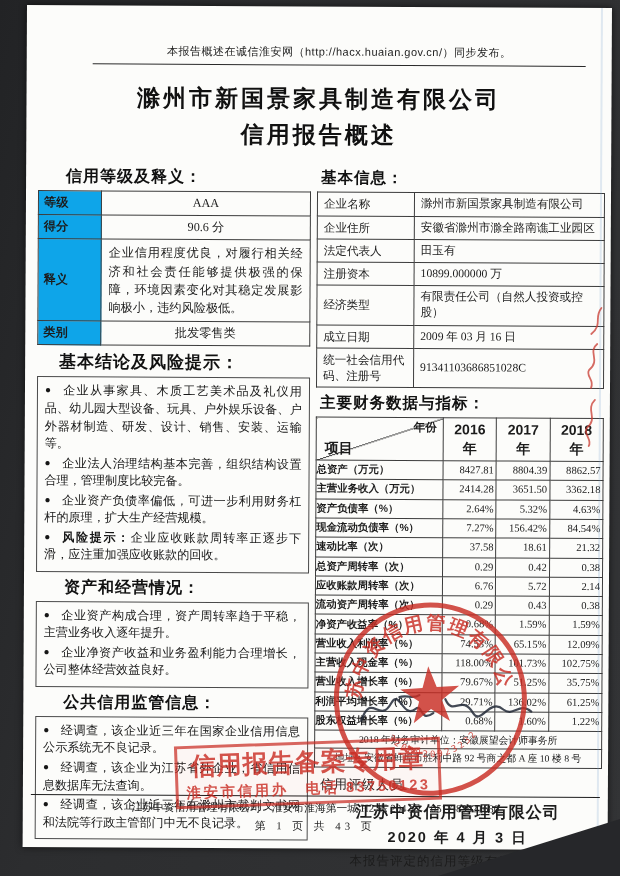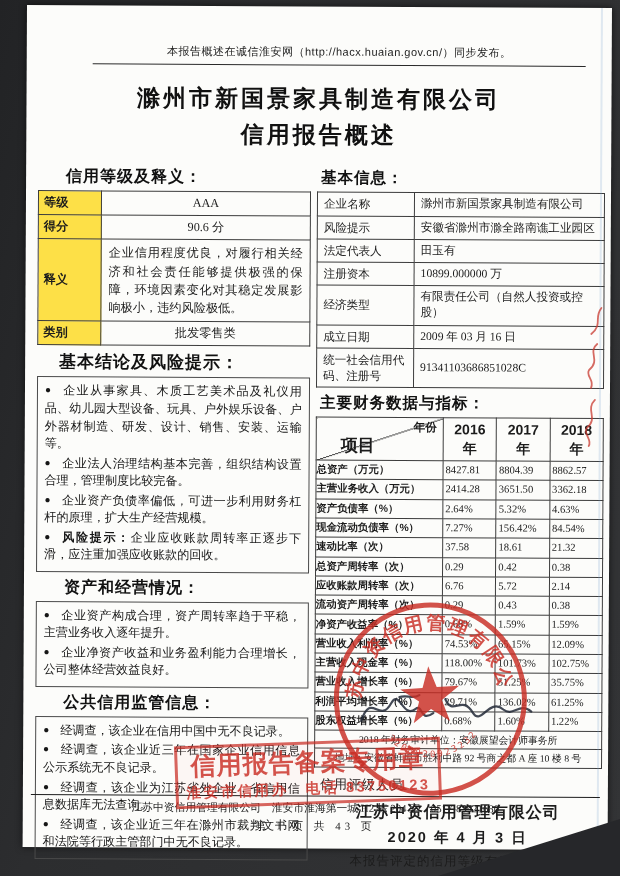--- a/index.html
+++ b/index.html
@@ -24,44 +24,44 @@
   .columns{display:flex;gap:6px;padding:10px 6px 0 12px;}
   .col-left{width:273px;flex:none;}
   .col-right{flex:1;min-width:0;}
   .sec-h{font-size:16px;font-weight:bold;letter-spacing:1px;margin:5px 0 3px 28px;color:#111;}
   .sec-h.big{font-size:17px;margin-left:22px;}
   .sec-h.right{margin-left:4px;font-size:15.5px;}
   table{border-collapse:collapse;width:100%;}
   
   .rating-tbl{font-size:12.2px;}
   .rating-tbl th,.rating-tbl td{border:1px solid #3d3d3d;padding:3px 5px;}
-  .rating-tbl th{width:52px;font-weight:bold;text-align:left;background:#fde047;}
+  .rating-tbl th{width:52px;font-weight:bold;text-align:left;background:#0ea5e9;}
   .rating-tbl td{text-align:center;font-family:"Liberation Serif","DejaVu Serif",serif;}
   .rating-tbl td.long{text-align:justify;line-height:1.5;padding:4px 7px;}
   
   .box{border:1px solid #4a4a4a;padding:5px 7px;font-size:12.1px;line-height:1.45;
     text-align:justify;font-family:"Liberation Serif","DejaVu Serif",serif;color:#161616;}
   .bullet{margin:0 0 2px 0;}
   .bullet .dot{font-size:10px;margin-right:11px;position:relative;top:-1px;}
   .bullet b{letter-spacing:.5px;}
   
   .basic-tbl{font-size:11.6px;}
   .basic-tbl th,.basic-tbl td{border:1px solid #3d3d3d;padding:3px 6px;line-height:1.4;}
   .basic-tbl th{width:84px;text-align:left;font-weight:normal;}
   .basic-tbl td{font-family:"Liberation Serif","DejaVu Serif",serif;text-align:left;}
   
   .fin-tbl{font-size:10.4px;table-layout:fixed;}
   .fin-tbl th,.fin-tbl td{border:1px solid #3d3d3d;padding:2px 2px;line-height:1.35;}
   .fin-tbl .diag{width:126px;height:38px;padding:0;position:relative;
     background:linear-gradient(to bottom right,transparent calc(50% - .6px),#3d3d3d calc(50% - .6px),#3d3d3d calc(50% + .6px),transparent calc(50% + .6px));}
   .fin-tbl .diag .ct{position:absolute;top:2px;right:6px;font-weight:bold;font-size:11.5px;}
-  .fin-tbl .diag .cb{position:absolute;bottom:2px;left:24px;font-weight:bold;font-size:17px;}
+  .fin-tbl .diag .cb{position:absolute;bottom:2px;left:8px;font-weight:bold;font-size:14px;}
   .fin-tbl th.yr{font-weight:bold;font-size:14px;text-align:center;}
   .fin-tbl td.flbl{text-align:left;font-weight:bold;padding-left:0;width:126px;}
-  .fin-tbl td.fval{text-align:left;font-family:"Liberation Serif","DejaVu Serif",serif;font-size:10.6px;}
+  .fin-tbl td.fval{text-align:right;font-family:"Liberation Serif","DejaVu Serif",serif;font-size:10.6px;}
   .fin-tbl td.fnote{text-align:center;font-size:9.8px;font-family:"Liberation Serif","DejaVu Serif",serif;padding:2px;}
   
   .signoff{margin-top:8px;position:relative;}
   .rater{font-size:13px;letter-spacing:1px;margin-left:6px;}
   .sign-co{text-align:center;font-weight:bold;font-size:16px;letter-spacing:1px;margin-top:8px;}
   .sign-date{text-align:center;font-weight:bold;font-size:14.5px;letter-spacing:2px;margin-top:5px;}
   .validity{text-align:center;font-size:12.5px;letter-spacing:1px;margin-top:6px;}
   
   .footer{position:absolute;left:8px;right:8px;top:789px;border-top:1.6px solid #1e1e1e;padding-top:5px;text-align:center;}
   .footer-line{font-size:10.8px;font-family:"Liberation Serif","DejaVu Serif",serif;color:#222;}
@@ -124,37 +124,36 @@
         </div>
 
       <div class="sec-h">资产和经营情况：</div>
       <div class="box" id="assets-box">
           <p class="bullet"><span class="dot">●</span>企业资产构成合理，资产周转率趋于平稳，主营业务收入逐年提升。</p>
           <p class="bullet"><span class="dot">●</span>企业净资产收益和业务盈利能力合理增长，公司整体经营效益良好。</p>
         </div>
 
       <div class="sec-h">公共信用监管信息：</div>
       <div class="box" id="public-box">
-          <p class="bullet"><span class="dot">●</span>经调查，该企业在信用中国中无不良记录。</p>
           <p class="bullet"><span class="dot">●</span>经调查，该企业近三年在国家企业信用信息公示系统无不良记录。</p>
           <p class="bullet"><span class="dot">●</span>经调查，该企业为江苏省外企业，省信用信息数据库无法查询。</p>
           <p class="bullet"><span class="dot">●</span>经调查，该企业近三年在滁州市裁判文书网和法院等行政主管部门中无不良记录。</p>
         </div>
     </div>
 
     <div class="col-right">
       <div class="sec-h right">基本信息：</div>
       <table class="basic-tbl">
         <tbody id="basic-tbody">
             <tr>
               <th>企业名称</th>
               <td>滁州市新国景家具制造有限公司</td>
             </tr>
             <tr>
-              <th>风险提示</th>
+              <th>企业住所</th>
               <td>安徽省滁州市滁全路南谯工业园区</td>
             </tr>
             <tr>
               <th>法定代表人</th>
               <td>田玉有</td>
             </tr>
             <tr>
               <th>注册资本</th>
               <td>10899.000000 万</td>
             </tr>

